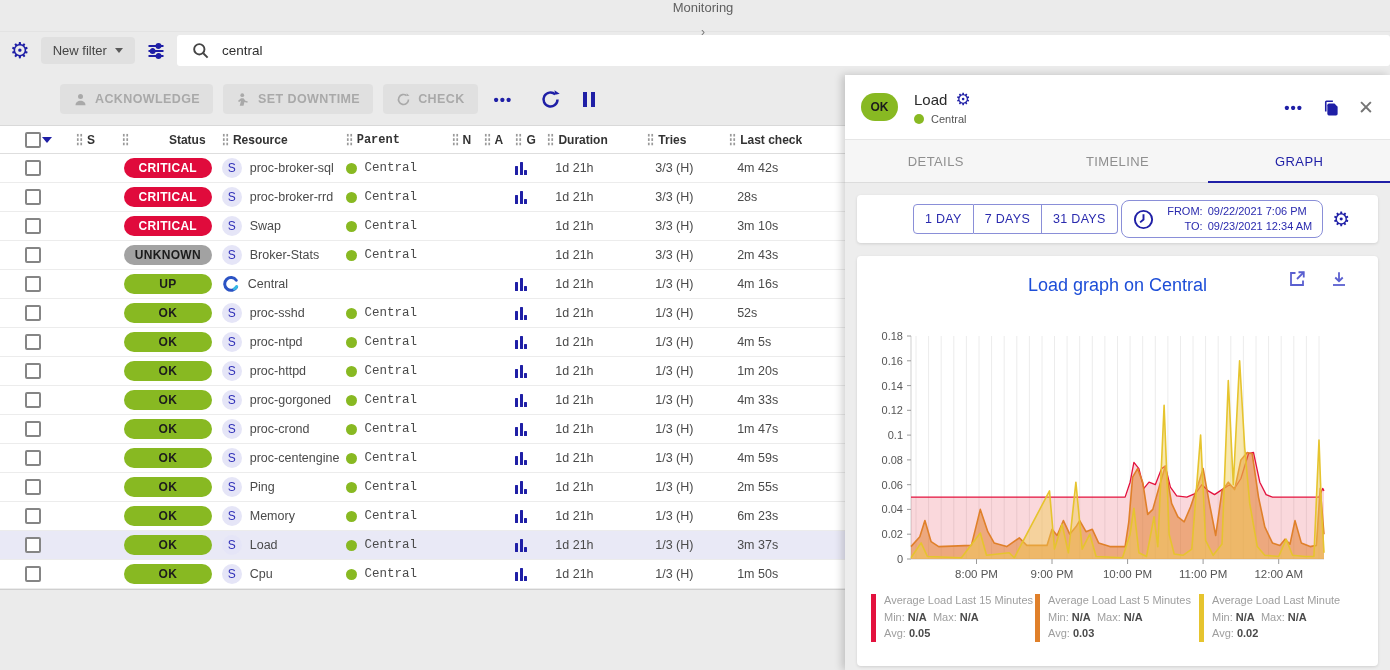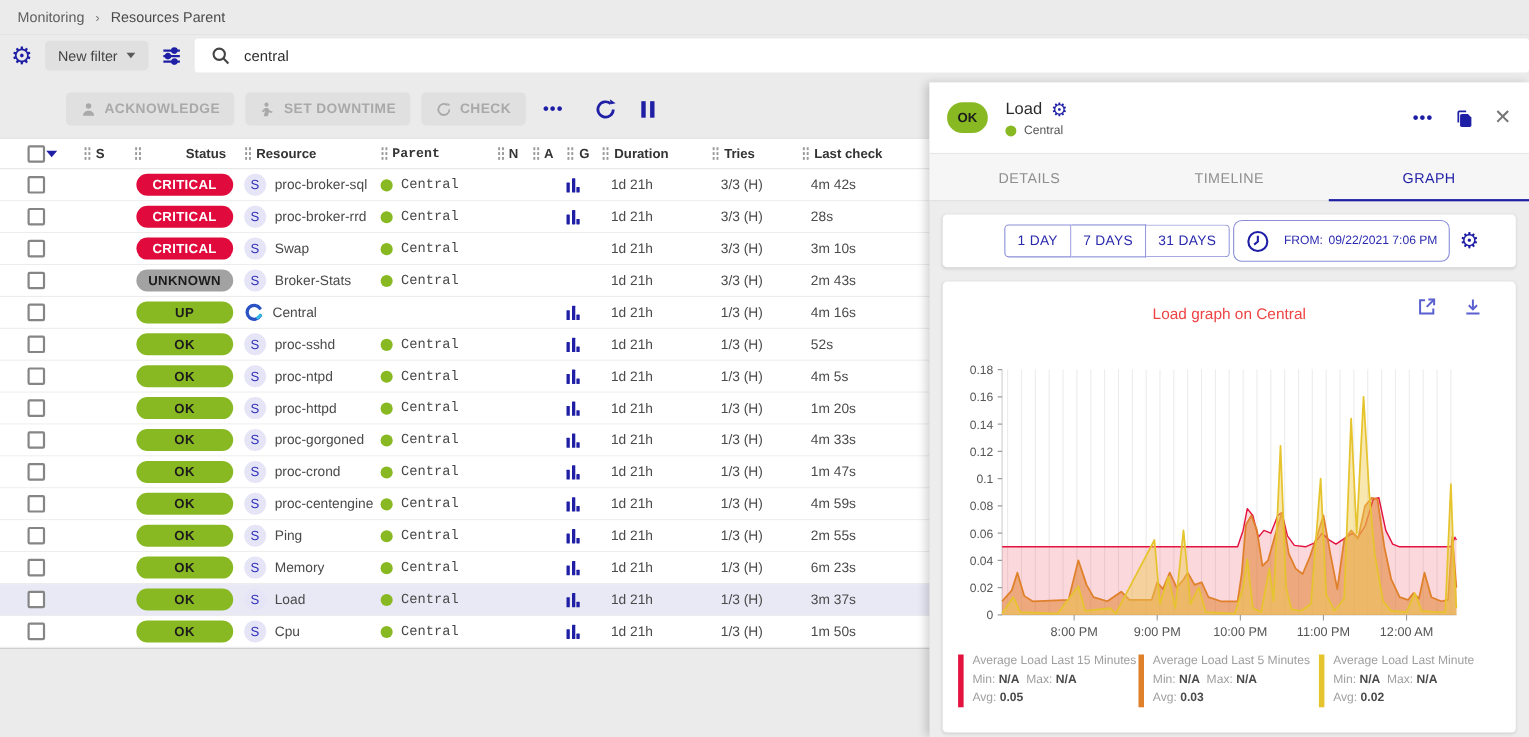--- a/index.html
+++ b/index.html
@@ -1,21 +1,21 @@
 <!DOCTYPE html>
 <html><head>
 <meta charset="utf-8">
 <style>
   * { margin:0; padding:0; box-sizing:border-box; }
   html,body { width:1390px; height:670px; overflow:hidden; }
   body { font-family:"Liberation Sans", sans-serif; background:#ebebeb; color:#333; }
   .app { position:relative; width:1390px; height:670px; background:#ebebeb; overflow:hidden; }
 
   
-  .breadcrumb-bar { height:32px; display:flex; align-items:center; gap:10px; padding-left:16px; background:#ebebeb; border-bottom:1px solid #e3e3e3;}
+  .breadcrumb-bar { height:32px; display:flex; align-items:center; gap:10px; padding-left:16px; background:#ebebeb; border-bottom:1px solid #e3e3e3;flex-direction:column;}
   .crumb { font-size:13px; color:#5f5f5f; cursor:pointer; }
   .crumb.last { color:#4a4a4a; }
   .crumb-sep { color:#777; font-size:12px; }
 
   
   .filter-bar { height:37px; display:flex; align-items:center; gap:11px; padding-left:10px; background:#ebebeb; }
   .gear-glyph { color:#1f1fa6; font-size:22px; line-height:1; }
   .new-filter-btn { height:27px; background:#e0e0e0; border:none; border-radius:4px; padding:0 12px; display:flex; align-items:center; gap:8px; font-size:13px; color:#454545; cursor:pointer; }
   .caret-down { width:0; height:0; border-left:4px solid transparent; border-right:4px solid transparent; border-top:5px solid #5a5a5a; }
   .search-box { flex:1; height:31px; background:#fff; border-radius:3px; display:flex; align-items:center; gap:12px; padding-left:14px; }
@@ -86,21 +86,21 @@
   .range-btn:first-child { border-radius:4px 0 0 4px; }
   .range-btn:last-child { border-radius:0 4px 4px 0; }
   .range-btn + .range-btn { border-left:none; }
   .datetime-box { height:38px; border:1px solid #8a8fd8; border-radius:8px; display:flex; align-items:center; gap:8px; padding:0 10px; }
   .dt-lines { font-size:11px; color:#2a2aae; }
   .dt-line { display:flex; gap:5px; line-height:15px;}
   .dt-label { width:40px; text-align:right; }
 
   .graph-card { height:410px; position:relative; padding-top:14px; }
   .graph-title-row { display:flex; align-items:center; justify-content:center; position:relative; height:30px;}
-  .graph-title { font-size:14px; color:#ef4444; }
+  .graph-title { font-size:18px; color:#1d4ed8; }
   .graph-actions { position:absolute; right:30px; top:0; display:flex; gap:24px; }
   .chart-wrap { margin-top:14px; }
   .legend { display:flex; padding-left:14px; margin-top:6px; }
   .legend-item { width:164px; display:flex; gap:8px; }
   .legend-bar { width:5px; height:48px; margin-top:2px; flex:0 0 auto;}
   .legend-texts { font-size:11px; color:#9e9e9e; line-height:16.5px; }
   .legend-name { white-space:nowrap; }
   .lv { color:#4a4a4a; font-weight:bold; }
   svg text { font-family:"Liberation Sans", sans-serif; }
 </style>
@@ -709,20 +709,24 @@
         </div>
         <div class="datetime-box">
           <svg width="23" height="23" viewBox="0 0 24 24" fill="none" stroke="#1f1fa6" stroke-width="2">
             <circle cx="12" cy="12" r="9"></circle>
               <path d="M12 6.5V12l-3.5 3"></path>
           </svg>
           <div class="dt-lines">
             <div class="dt-line">
                 <span class="dt-label">FROM:</span>
                 <span>09/22/2021 7:06 PM</span>
+              </div>
+            <div class="dt-line">
+                <span class="dt-label">TO:</span>
+                <span>09/23/2021 12:34 AM</span>
               </div>
           </div>
         </div>
         <span class="gear-glyph" style="font-size:20px;margin-left:6px;">⚙</span>
       </div>
 
       <div class="card graph-card">
         <div class="graph-title-row">
           <span class="graph-title">Load graph on Central</span>
           <div class="graph-actions">

